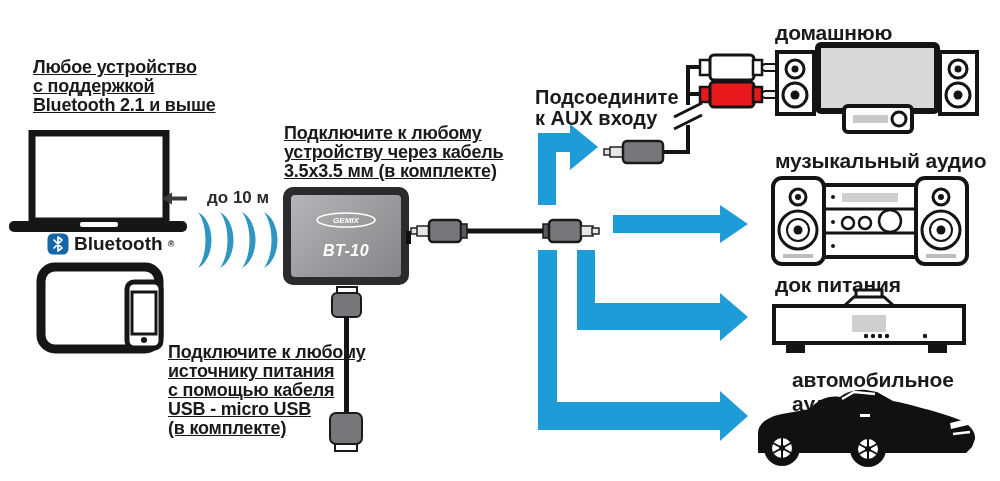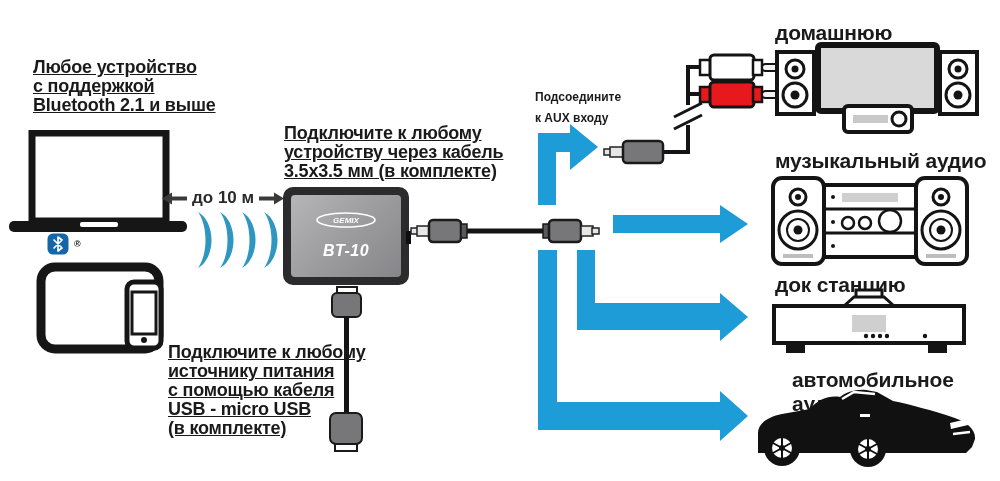--- a/index.html
+++ b/index.html
@@ -4,22 +4,22 @@
 <style>
   html,body{margin:0;padding:0;}
   body{
     width:1000px;height:481px;position:relative;background:#fff;
     font-family:"Liberation Sans",sans-serif;font-weight:bold;color:#1a1a1a;
     overflow:hidden;
   }
   .abs{position:absolute;}
   .cap{position:absolute;white-space:pre-line;font-size:18px;line-height:19px;letter-spacing:-0.2px;text-decoration:underline;}
   .target-label{position:absolute;font-size:21px;letter-spacing:-0.2px;}
-  .aux-cap{position:absolute;white-space:pre-line;font-size:12px;line-height:21px;}
-  .range-row{position:absolute;left:162px;top:188px;display:flex;align-items:center;gap:5px;font-size:17px;color:#2a2a2a;}
+  .aux-cap{position:absolute;white-space:pre-line;font-size:20px;line-height:21px;}
+  .range-row{position:absolute;left:162px;top:188px;display:flex;align-items:center;gap:20px;font-size:17px;color:#2a2a2a;}
   .bt-badge{position:absolute;left:47px;top:233px;display:flex;align-items:center;gap:5px;font-size:19px;}
   .bt-badge sup{font-size:9px;vertical-align:top;}
   
   .device{position:absolute;left:283px;top:187px;width:126px;height:98px;background:#2b2b2d;border-radius:10px;}
   .device .panel{position:absolute;left:8px;top:8px;right:8px;bottom:8px;border-radius:4px;
     background:linear-gradient(135deg,#b6b6b8 0%,#9a9a9c 55%,#86868a 100%);
     display:flex;flex-direction:column;align-items:center;justify-content:center;gap:14px;}
   .device .model{color:#fff;font-size:16px;letter-spacing:0.5px;font-style:italic;}
   .device .notch{position:absolute;right:-2px;top:44px;width:5px;height:13px;background:#0e0e0e;}
   
@@ -41,20 +41,21 @@
   <rect x="24" y="3" width="134" height="88" fill="#fff" stroke="#161616" stroke-width="7"></rect>
   <rect x="1" y="91" width="178" height="11" rx="5" fill="#161616"></rect>
   <rect x="72" y="92" width="38" height="5" rx="2" fill="#fff"></rect>
 </svg>
 
 <div class="bt-badge">
   <svg width="22" height="22" viewBox="0 0 22 22">
     <rect x="0.5" y="0.5" width="21" height="21" rx="5.5" fill="var(--bluetooth_blue)"></rect>
     <path d="M6.5 6.5 L15 15 L11 18 L11 4 L15 7 L6.5 15.5" fill="none" stroke="#fff" stroke-width="1.7" stroke-linejoin="round"></path>
   </svg>
+  <span>Bluetooth</span>
     <sup>®</sup>
 </div>
 
 <svg class="abs" style="left:36px;top:262px;" width="128" height="92" viewBox="0 0 128 92">
   <rect x="5" y="5" width="118" height="82" rx="14" fill="#fff" stroke="#161616" stroke-width="9"></rect>
 </svg>
 <svg class="abs" style="left:124px;top:279px;" width="40" height="72" viewBox="0 0 40 72">
   <rect x="3" y="3" width="34" height="66" rx="7" fill="#fff" stroke="#161616" stroke-width="5"></rect>
   <rect x="8" y="13" width="24" height="42" fill="#fff" stroke="#161616" stroke-width="3"></rect>
   <circle cx="20" cy="61" r="3" fill="#161616"></circle>
@@ -201,21 +202,21 @@
 
   <rect x="146" y="6" width="51" height="86" rx="9" fill="#fff" stroke="#141414" stroke-width="4"></rect>
   <circle cx="171" cy="25" r="8" fill="#fff" stroke="#141414" stroke-width="3"></circle>
     <circle cx="171" cy="25" r="3" fill="#141414"></circle>
   <circle cx="171" cy="58" r="19" fill="#fff" stroke="#141414" stroke-width="3"></circle>
   <circle cx="171" cy="58" r="11" fill="#fff" stroke="#141414" stroke-width="2"></circle>
     <circle cx="171" cy="58" r="4.5" fill="#141414"></circle>
   <rect x="156" y="82" width="30" height="4" fill="#bdbdbd"></rect>
 </svg>
 
-<div class="target-label" style="left:775px;top:273px;">док станцию</div>
+<div class="target-label" style="left:775px;top:273px;">док питания</div>
 <svg class="abs" style="left:770px;top:288px;" width="200" height="70" viewBox="0 0 200 70">
   <rect x="86" y="2" width="26" height="8" fill="#fff" stroke="#141414" stroke-width="3"></rect>
   <polygon points="74,18 84,9 114,9 124,18" fill="#fff" stroke="#141414" stroke-width="3"></polygon>
   <rect x="4" y="18" width="190" height="37" fill="#fff" stroke="#141414" stroke-width="4"></rect>
   <rect x="82" y="27" width="34" height="17" fill="#cfcfcf"></rect>
   <circle cx="96" cy="48" r="2.2" fill="#141414"></circle>
     <circle cx="103" cy="48" r="2.2" fill="#141414"></circle>
   <circle cx="110" cy="48" r="2.2" fill="#141414"></circle>
     <circle cx="117" cy="48" r="2.2" fill="#141414"></circle>
   <circle cx="155" cy="48" r="2.2" fill="#141414"></circle>

